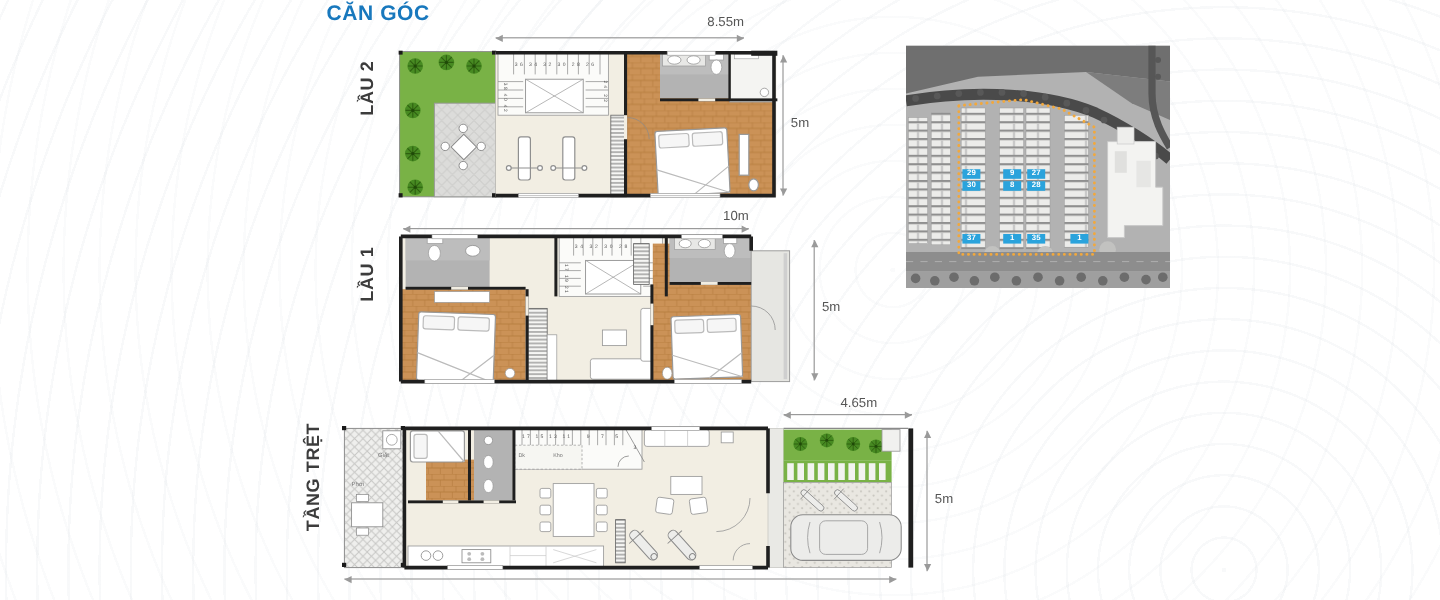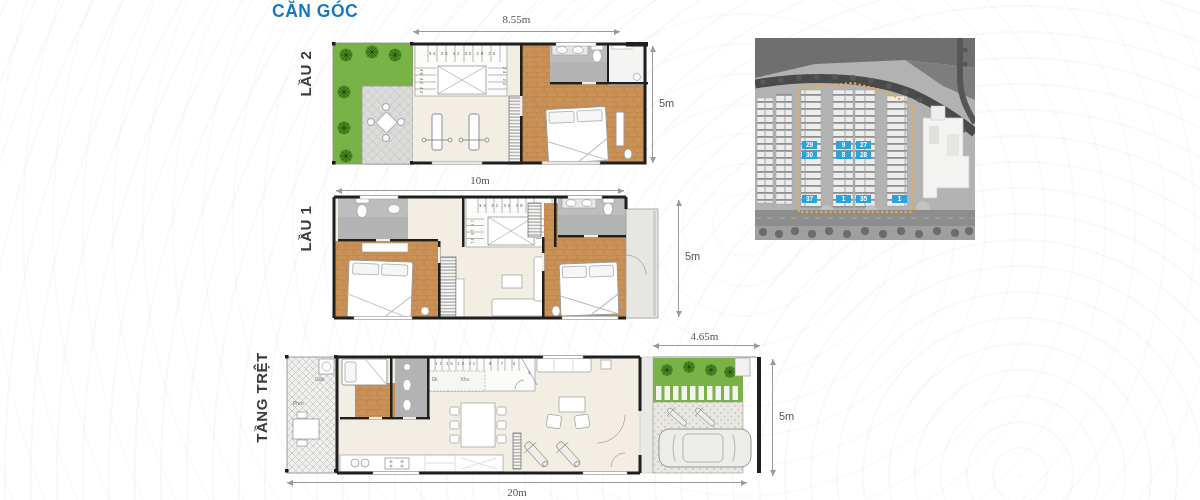--- a/index.html
+++ b/index.html
@@ -12,21 +12,21 @@
   .floor-label{position:absolute;display:flex;align-items:center;justify-content:center;}
   .floor-label span{transform:rotate(-90deg);white-space:nowrap;font-weight:700;font-size:15px;color:#3c3c3c;letter-spacing:0.5px;}
   .fp{position:absolute;}
   .dimh{position:absolute;height:0;border-top:1px solid #9a9a9a;}
   .dimh::before{content:"";position:absolute;left:0;top:-3.5px;border-top:3px solid transparent;border-bottom:3px solid transparent;border-right:6px solid #9a9a9a;}
   .dimh::after{content:"";position:absolute;right:0;top:-3.5px;border-top:3px solid transparent;border-bottom:3px solid transparent;border-left:6px solid #9a9a9a;}
   .dimv{position:absolute;width:0;border-left:1px solid #9a9a9a;}
   .dimv::before{content:"";position:absolute;top:0;left:-3.5px;border-left:3px solid transparent;border-right:3px solid transparent;border-bottom:6px solid #9a9a9a;}
   .dimv::after{content:"";position:absolute;bottom:0;left:-3.5px;border-left:3px solid transparent;border-right:3px solid transparent;border-top:6px solid #9a9a9a;}
   .dimlab{position:absolute;font-size:11px;color:#555;}
-  .dimlab.c{text-align:center;font-family:Liberation Serif, serif;}
+  .dimlab.c{text-align:right;}
   #sitemap{position:absolute;left:755px;top:38px;width:220px;height:202px;}
   .unit{position:absolute;width:15px;height:8px;background:#2aa3dc;color:#fff;font-size:6.5px;line-height:8.5px;text-align:center;font-weight:bold;}
   svg text{font-family:"Liberation Sans",sans-serif;}
 </style>
 </head>
 <body>
 
 <div id="canvas">
 
   <svg width="0" height="0" style="position:absolute" aria-hidden="true">
@@ -258,25 +258,24 @@
         <rect x="230" y="121.2" width="56" height="3.4" fill="#fff" stroke="#9a9a9a" stroke-width="0.5"></rect>
       </g>
     </g>
   </svg>
 
   <div class="floor-label" style="left:248px;top:350px;width:26px;height:95px;">
     <span>TẦNG TRỆT</span>
   </div>
 
   <div class="dimh" style="left:653px;top:345px;width:107px;"></div>
-  <div class="dimlab c" style="left:651px;top:330px;width:107px;">4.65m</div>
+  <div class="dimlab c" style="left:624px;top:330px;width:107px;">4.65m</div>
   <div class="dimv" style="left:772px;top:359px;height:117px;"></div>
   <div class="dimlab" style="left:779px;top:410px;">5m</div>
   <div class="dimh" style="left:287px;top:482px;width:460px;"></div>
-  <div class="dimlab c" style="left:287px;top:486px;width:460px;">20m</div>
 
   <svg class="fp" style="left:285px;top:355px;" width="477" height="120" viewBox="0 0 477 120">
     <rect x="52" y="2" width="303" height="116" fill="#f2eee3"></rect>
     <g>
       <rect x="2" y="2" width="50" height="116" fill="url(#xh)" stroke="#8a8a8a" stroke-width="0.8"></rect>
       <rect x="34" y="4" width="15" height="15" fill="#fff" stroke="#8a8a8a" stroke-width="0.7"></rect>
       <circle cx="41.5" cy="11.5" r="4.5" fill="none" stroke="#9a9a9a" stroke-width="0.7"></circle>
       <text x="30" y="26" font-size="5" fill="#777">Giặt</text>
       <text x="8" y="50" font-size="5" fill="#777">Phơi</text>
       <rect x="8" y="64" width="26" height="20" fill="#fff" stroke="#8a8a8a" stroke-width="0.7"></rect>

